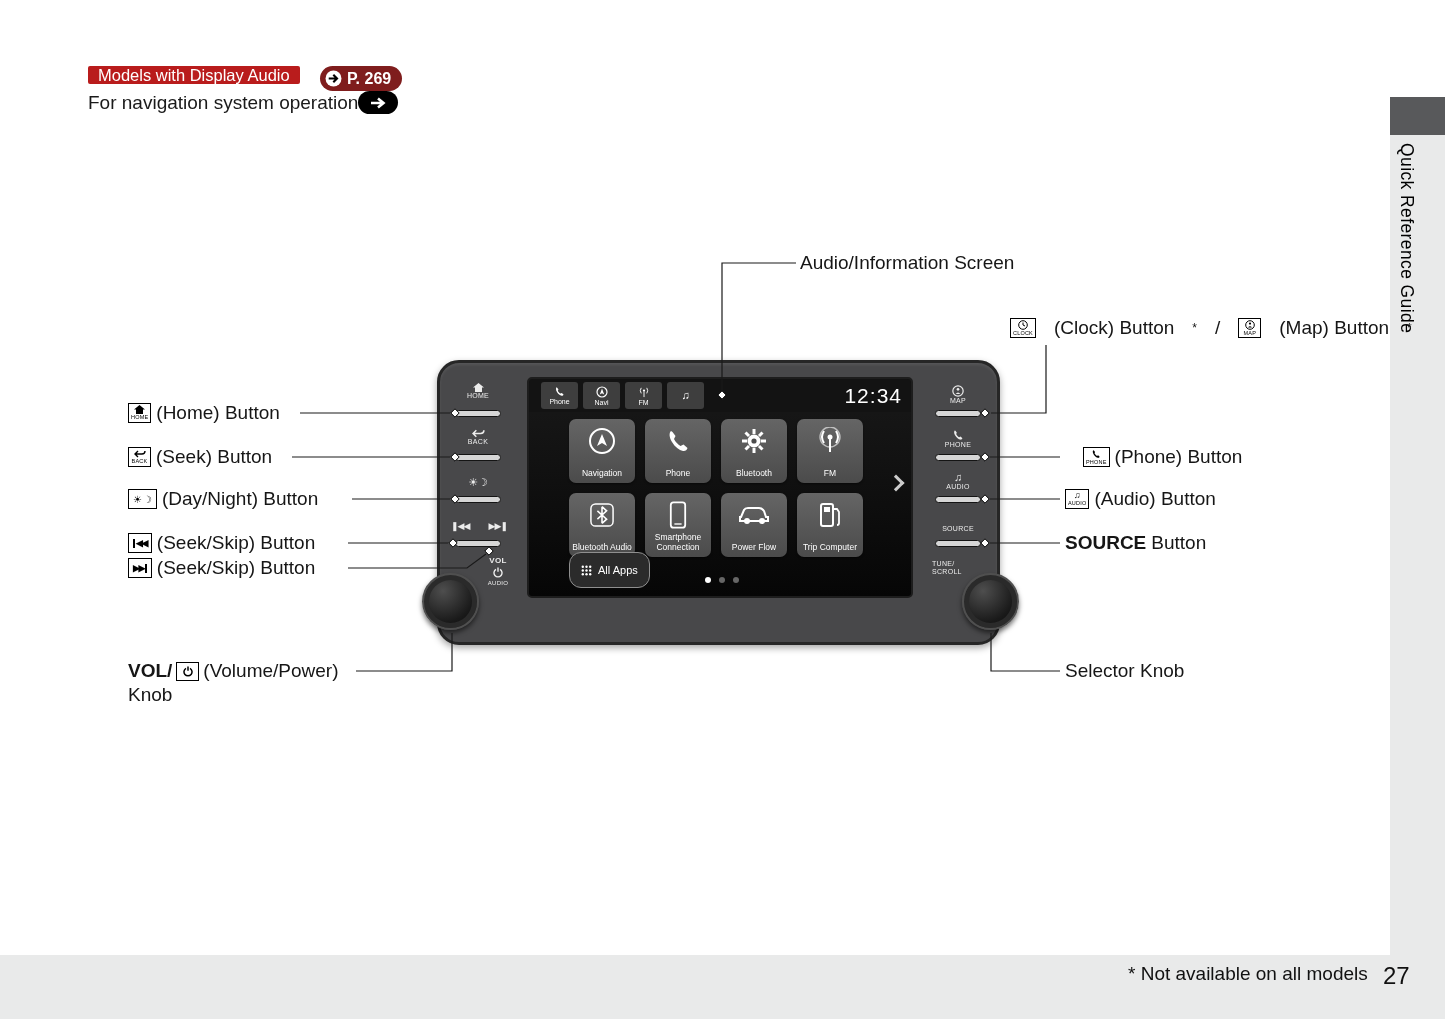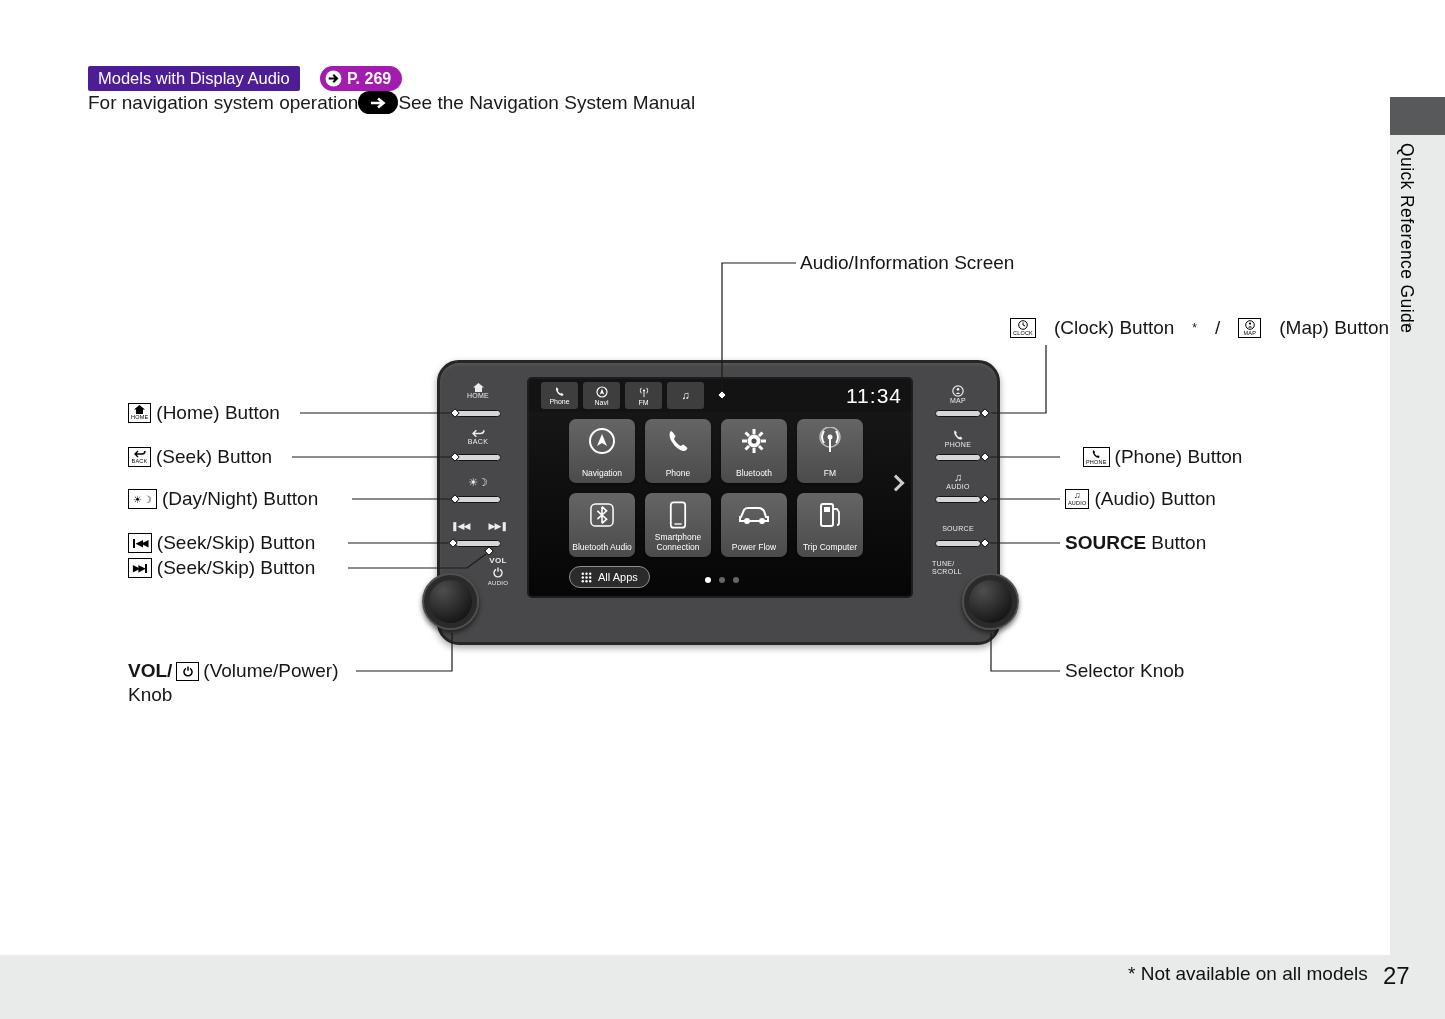--- a/index.html
+++ b/index.html
@@ -1,21 +1,21 @@
 <!DOCTYPE html>
 <html><head>
 <meta charset="utf-8">
 <style>
   * { box-sizing: border-box; margin: 0; padding: 0; }
   html,body { width:1445px; height:1019px; background:#fff; font-family:"Liberation Sans",sans-serif; position:relative; overflow:hidden; }
   .abs { position:absolute; }
 
   
-  .badge { left:88px; top:66px; height:25px; background:#4c1d95; color:#fff; font-size:16.5px; display:flex; align-items:center; padding:0 10px; border-radius:2px; }
-  .refpill { left:320px; top:66px; height:25px; background:#a21caf; color:#fff; font-size:16px; font-weight:bold; display:flex; align-items:center; gap:5px; padding:0 11px 0 5px; border-radius:13px; }
+  .badge { left:88px; top:66px; height:18px; background:#b91c1c; color:#fff; font-size:16.5px; display:flex; align-items:center; padding:0 10px; border-radius:2px; }
+  .refpill { left:320px; top:66px; height:25px; background:#7f1d1d; color:#fff; font-size:16px; font-weight:bold; display:flex; align-items:center; gap:5px; padding:0 11px 0 5px; border-radius:13px; }
   .navline { left:88px; top:91px; display:flex; align-items:center; gap:0; font-size:19px; color:#1a1a1a; }
   .ovalarrow { width:40px; height:23px; background:#000; border-radius:12px; display:flex; align-items:center; justify-content:center; }
 
   
   .side-strip { left:1390px; top:97px; width:55px; height:858px; background:#e9eaea; }
   .side-square { left:1390px; top:97px; width:55px; height:38px; background:#58595b; }
   .side-title { left:1396px; top:143px; writing-mode:vertical-rl; font-size:17.5px; color:#000; letter-spacing:0.4px; }
   .footer { left:0; top:955px; width:1445px; height:64px; background:#e9eaea; }
   .foot-note { left:1128px; top:963px; font-size:19px; color:#111; }
   .page-num { left:1383px; top:962px; font-size:24px; color:#111; }
@@ -26,21 +26,21 @@
   .screen { left:527px; top:377px; width:386px; height:221px; background:linear-gradient(#191919,#060606); border:2px solid #1d1d1d; border-radius:5px; }
   .topbar { position:absolute; left:0; top:0; width:100%; height:33px; display:flex; align-items:center; gap:5px; padding-left:12px; background:#131313; border-radius:4px 4px 0 0; }
   .tbbtn { width:37px; height:27px; background:#3e3e3e; border-radius:3px; display:flex; flex-direction:column; align-items:center; justify-content:center; gap:1px; color:#fff; }
   .tbbtn .l { font-size:7px; line-height:1; }
   .clock { margin-left:auto; padding-right:9px; color:#fff; font-size:21px; letter-spacing:1px; }
   .tiles { position:absolute; left:40px; top:40px; display:grid; grid-template-columns:repeat(4,66px); grid-auto-rows:64px; gap:10px; }
   .tile { background:linear-gradient(#656565,#4b4b4b); border-radius:7px; position:relative; display:flex; flex-direction:column; align-items:center; justify-content:flex-end; padding-bottom:4px; color:#fff; box-shadow:0 1px 2px rgba(0,0,0,.5); }
   .tile .ic { position:absolute; top:5px; left:0; right:0; height:34px; display:flex; align-items:center; justify-content:center; }
   .tile .lb { font-size:8.5px; line-height:1.15; text-align:center; max-width:62px; }
   .chev { position:absolute; right:9px; top:98px; width:12px; height:12px; border-right:3px solid #ccc; border-top:3px solid #ccc; transform:rotate(45deg); }
-  .allapps { position:absolute; left:40px; bottom:8px; height:22px; border:1px solid #8f8f8f; border-radius:12px; background:#2b2b2b; color:#fff; font-size:11px; display:flex; align-items:center; gap:6px; padding:0 11px; }
+  .allapps { position:absolute; left:40px; bottom:8px; height:36px; border:1px solid #8f8f8f; border-radius:12px; background:#2b2b2b; color:#fff; font-size:11px; display:flex; align-items:center; gap:6px; padding:0 11px; }
   .dots { position:absolute; left:176px; bottom:13px; display:flex; gap:8px; }
   .dot { width:6px; height:6px; border-radius:50%; }
 
   .pill { position:absolute; width:46px; height:7px; background:#d6d6d6; border:1px solid #141414; border-radius:4px; }
   .ctrl { position:absolute; display:flex; flex-direction:column; align-items:center; color:#ececec; line-height:1.15; }
   .ctrl .lab { font-size:7px; letter-spacing:.3px; }
   .seekrow { position:absolute; display:flex; justify-content:space-between; color:#ececec; font-size:9px; letter-spacing:-1px; }
   .knob { position:absolute; width:57px; height:57px; border-radius:50%; border:2px solid #4f4f4f;
           background:radial-gradient(circle at 36% 30%, #4e4e4e 0%, #1a1a1a 62%, #050505 100%);
           box-shadow:0 3px 5px rgba(0,0,0,.55), inset 0 0 0 5px #2a2a2a; }
@@ -70,21 +70,20 @@
     </svg>
   <span>P. 269</span>
 </div>
 <div class="abs navline">
   <span>For navigation system operation</span>
   <span class="ovalarrow">
     <svg width="22" height="14" viewBox="0 0 22 14">
         <path d="M4 7 H15 M11 2.5 L16.5 7 L11 11.5" stroke="#fff" stroke-width="2.6" fill="none"></path>
       </svg>
   </span>
-  <span>See the Navigation System Manual</span>
 </div>
 
 <div class="abs side-strip"></div>
 <div class="abs side-square"></div>
 <div class="abs side-title">Quick Reference Guide</div>
 <div class="abs footer"></div>
 <div class="abs foot-note">* Not available on all models</div>
 <div class="abs page-num">27</div>
 
 <div class="abs unit"></div>
@@ -182,21 +181,21 @@
           <line x1="15" y1="12" x2="15" y2="24" stroke="#fff" stroke-width="2"></line>
           <path d="M9 4 Q5 10 9 16" fill="none" stroke="#fff" stroke-width="2"></path>
           <path d="M21 4 Q25 10 21 16" fill="none" stroke="#fff" stroke-width="2"></path>
         </svg>
       <span class="l">FM</span>
     </div>
     <div class="tbbtn">
       <span style="font-size:11px; line-height:1;">♫</span>
       <span class="l"></span>
     </div>
-    <span class="clock">11:34</span>
+    <span class="clock">12:34</span>
   </div>
 
   <div class="tiles">
     <div class="tile">
       <span class="ic">
           <svg width="30" height="30" viewBox="0 0 30 30">
             <circle cx="15" cy="15" r="12" fill="none" stroke="#fff" stroke-width="2"></circle>
             <path d="M15 8 L20 20 L15 17 L10 20 Z" fill="#fff"></path>
           </svg>
         </span>

